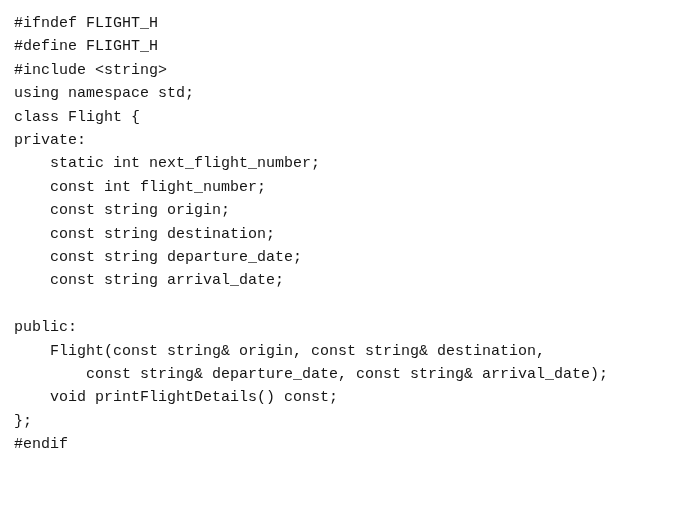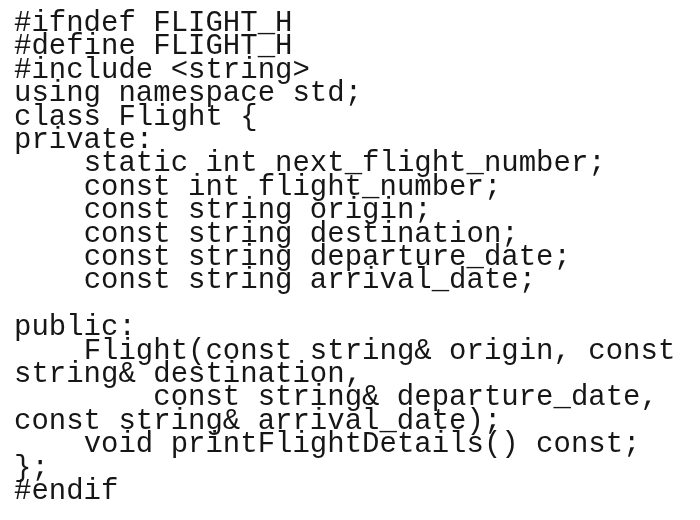--- a/index.html
+++ b/index.html
@@ -21,21 +21,21 @@
     height: 520px;
     background: #ffffff;
     box-sizing: border-box;
     padding: 12px 4px 0 14px;
   }
 
   .code-listing {
     margin: 0;
     padding: 0;
     font-family: "Liberation Mono", "DejaVu Sans Mono", monospace;
-    font-size: 29px;
+    font-size: 15px;
     line-height: 23.4px;
     color: #161616;
     white-space: pre-wrap;
     word-break: break-word;
     overflow-wrap: break-word;
     letter-spacing: 0px;
     -webkit-font-smoothing: antialiased;
   }
 
   .code-line {

